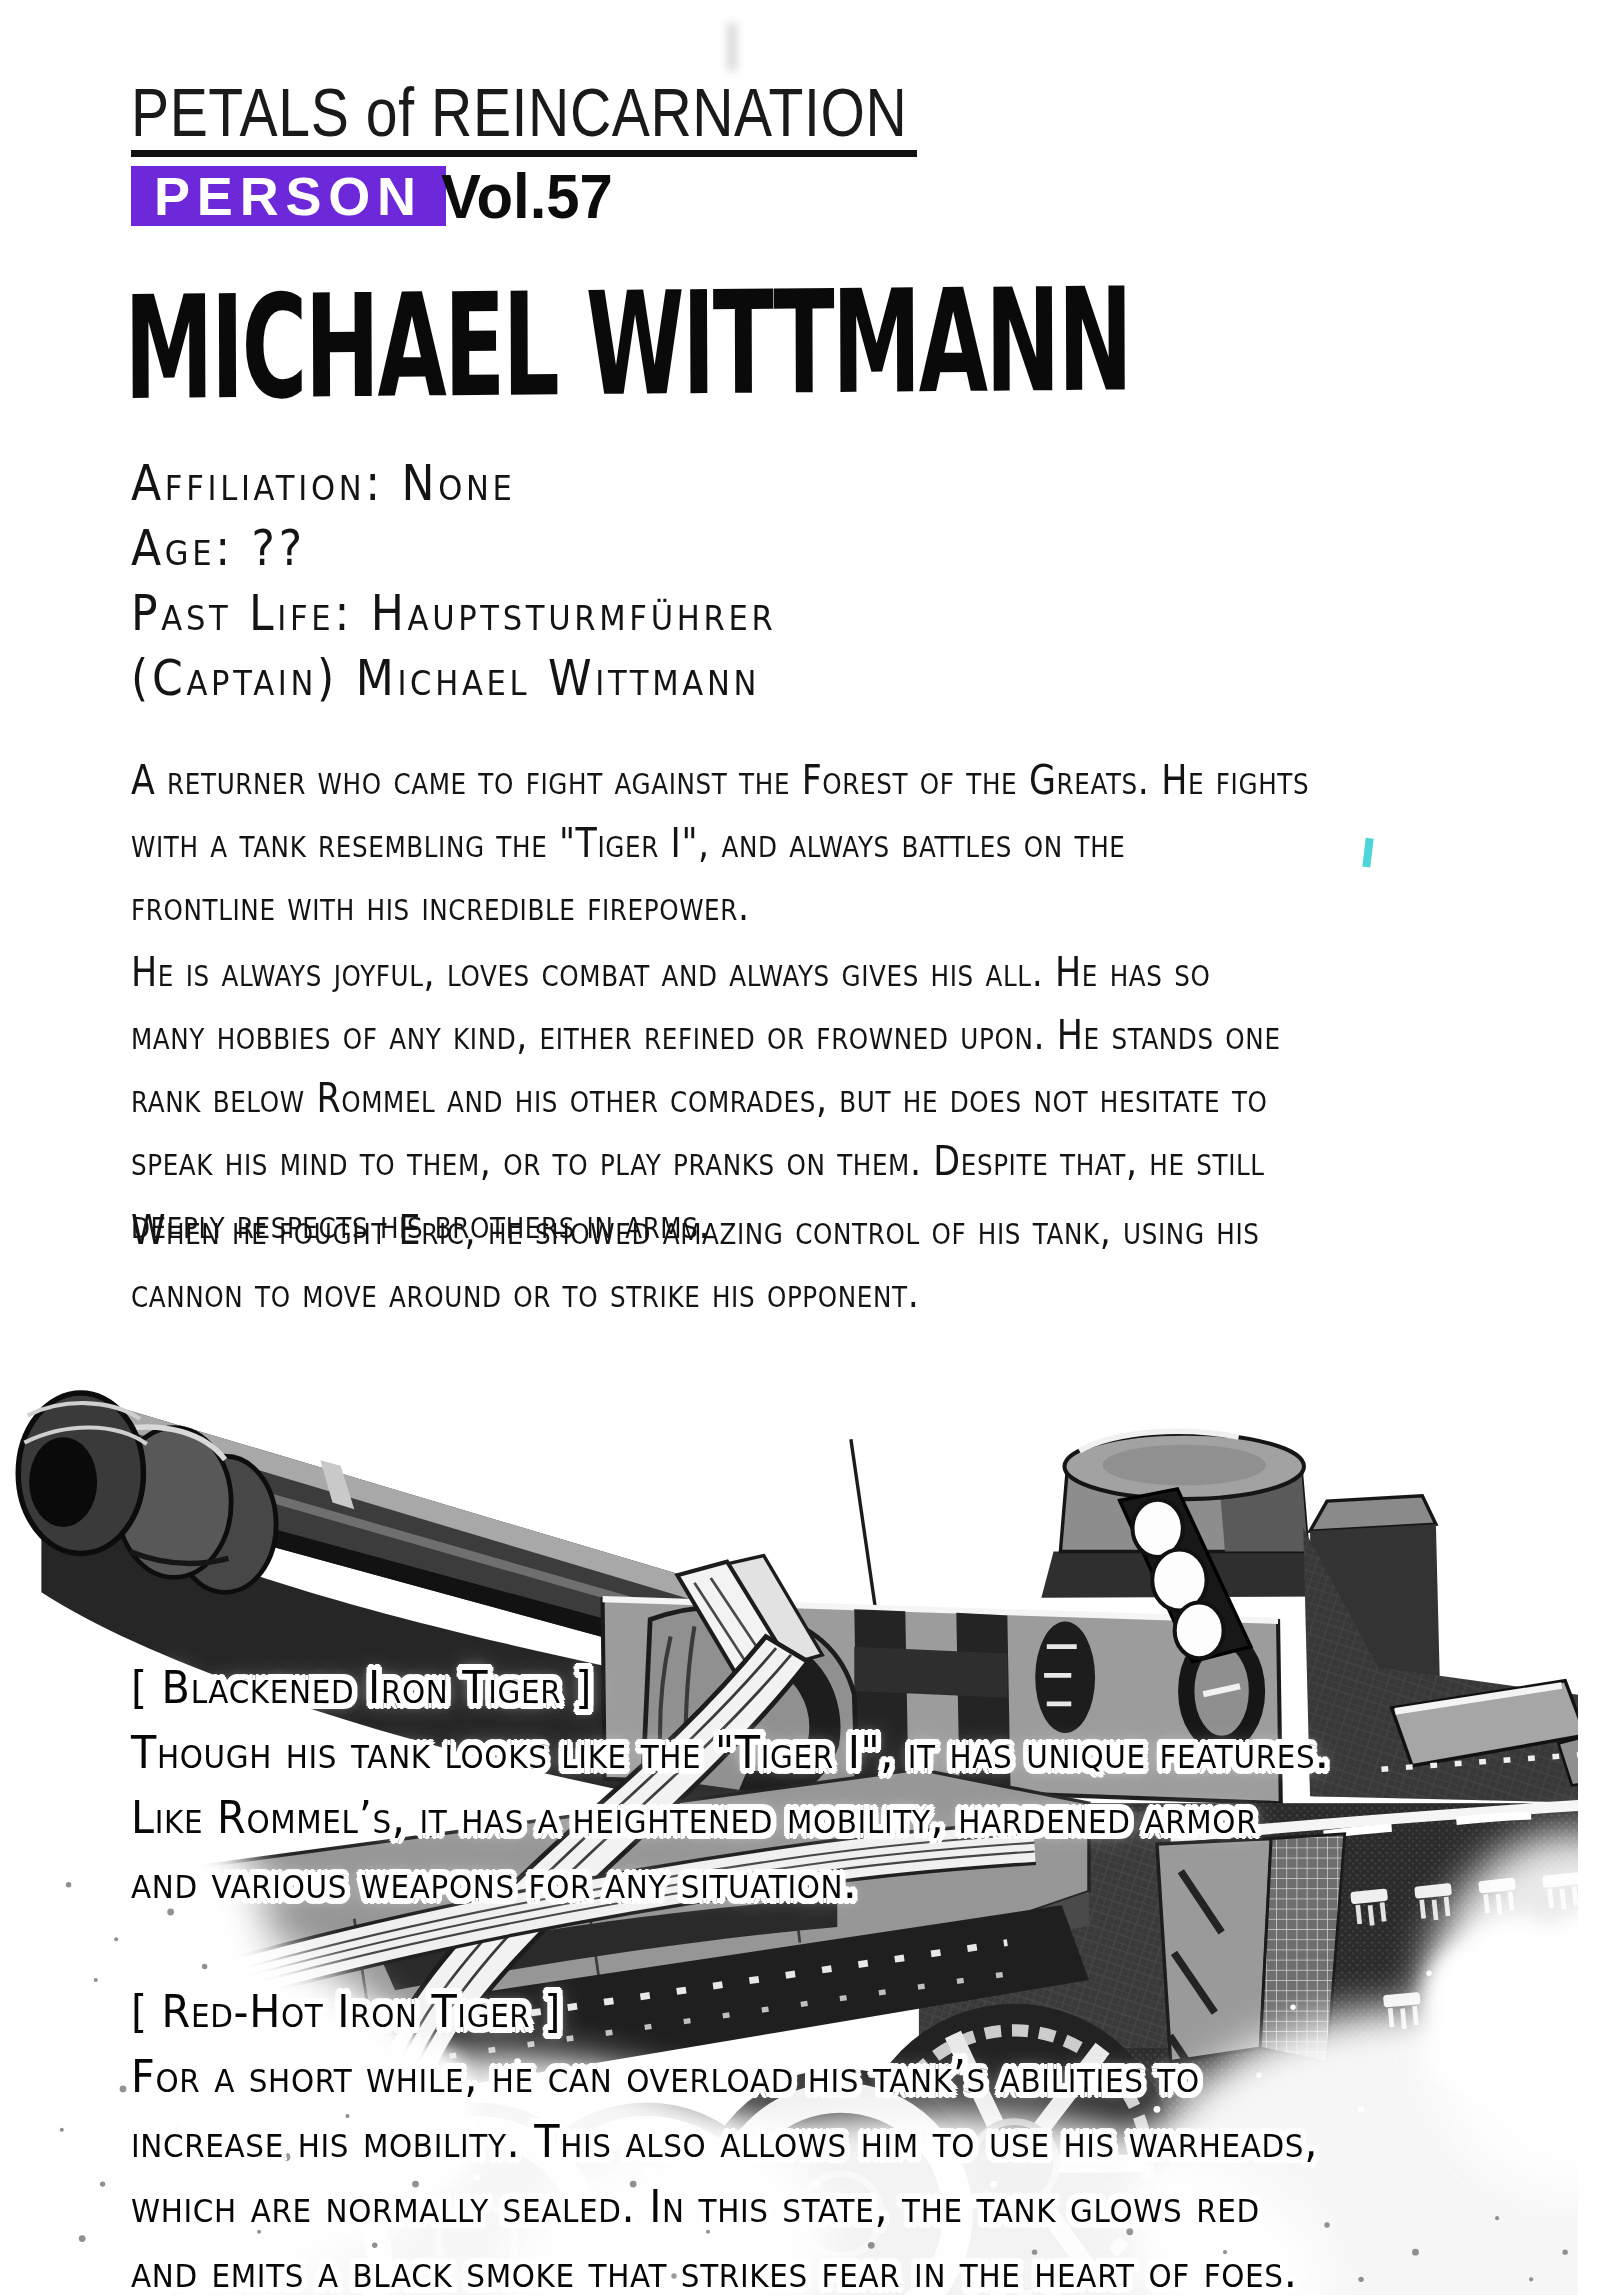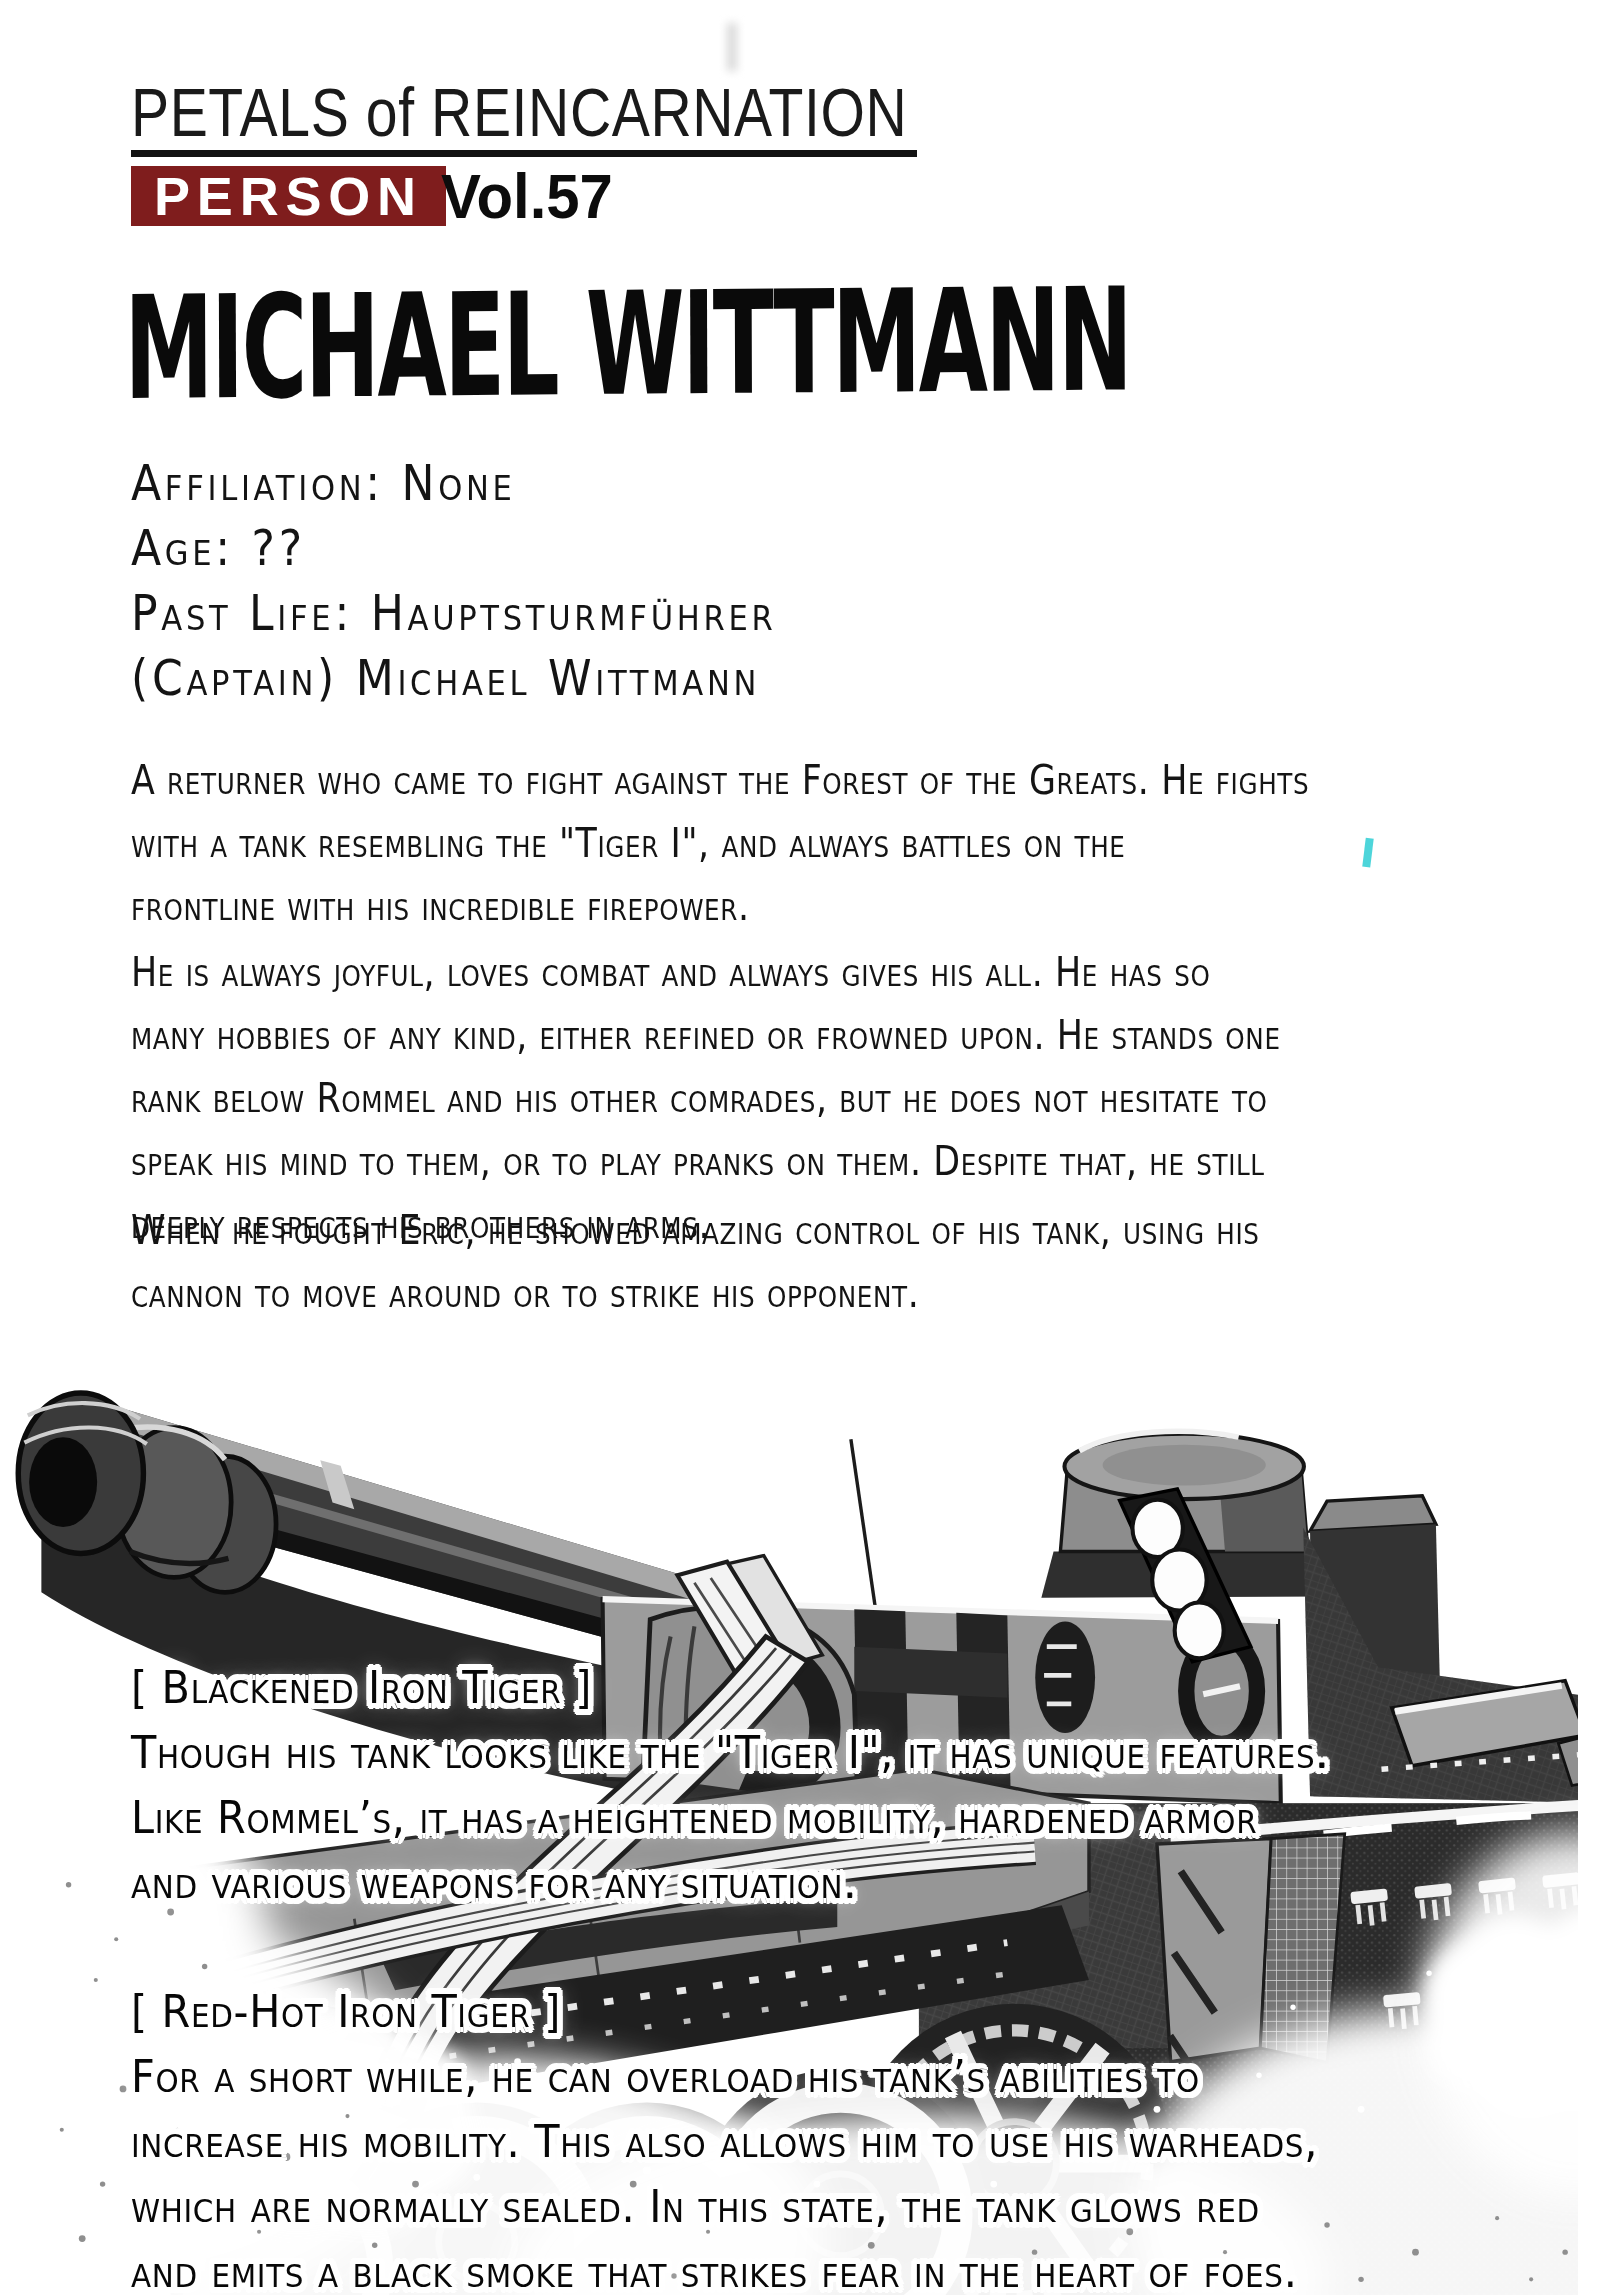--- a/index.html
+++ b/index.html
@@ -5,21 +5,21 @@
   html,body{margin:0;padding:0;background:#ffffff;}
   .page{position:relative;width:1578px;height:2295px;background:#ffffff;overflow:hidden;
         font-family:"DejaVu Sans",sans-serif;}
   .abs{position:absolute;}
   .nowrap{white-space:nowrap;}
   
   .series{left:131px;top:76px;font-family:"Liberation Sans",sans-serif;font-size:68px;
           line-height:73px;font-weight:400;color:#1a1a1a;transform:scaleX(.84);
           transform-origin:0 0;letter-spacing:0.7px;}
   .rule{left:131px;top:150px;width:786px;height:6.8px;background:#121212;}
-  .badge{left:131px;top:166px;height:60px;background:#7f1d1d;color:#ffffff;
+  .badge{left:131px;top:166px;height:60px;background:#6d28d9;color:#ffffff;
          font-family:"Liberation Sans",sans-serif;font-weight:700;font-size:54px;
          line-height:60px;padding:0 23px;letter-spacing:6.8px;}
   .vol{left:441px;top:166px;font-family:"Liberation Sans",sans-serif;font-weight:700;
        font-size:63px;line-height:60px;color:#0c0c0c;transform:scaleX(.95);transform-origin:0 0;}
   
   .title{left:124px;top:274px;font-size:121px;line-height:1.05;font-weight:800;color:#0a0a0a;
          transform:scale(.74,1.18) rotate(-.3deg);transform-origin:0 0;letter-spacing:-3.4px;}
   
   .sc{font-variant:small-caps;}
   .profile{left:131px;top:451px;font-size:49px;line-height:65px;letter-spacing:4.1px;

